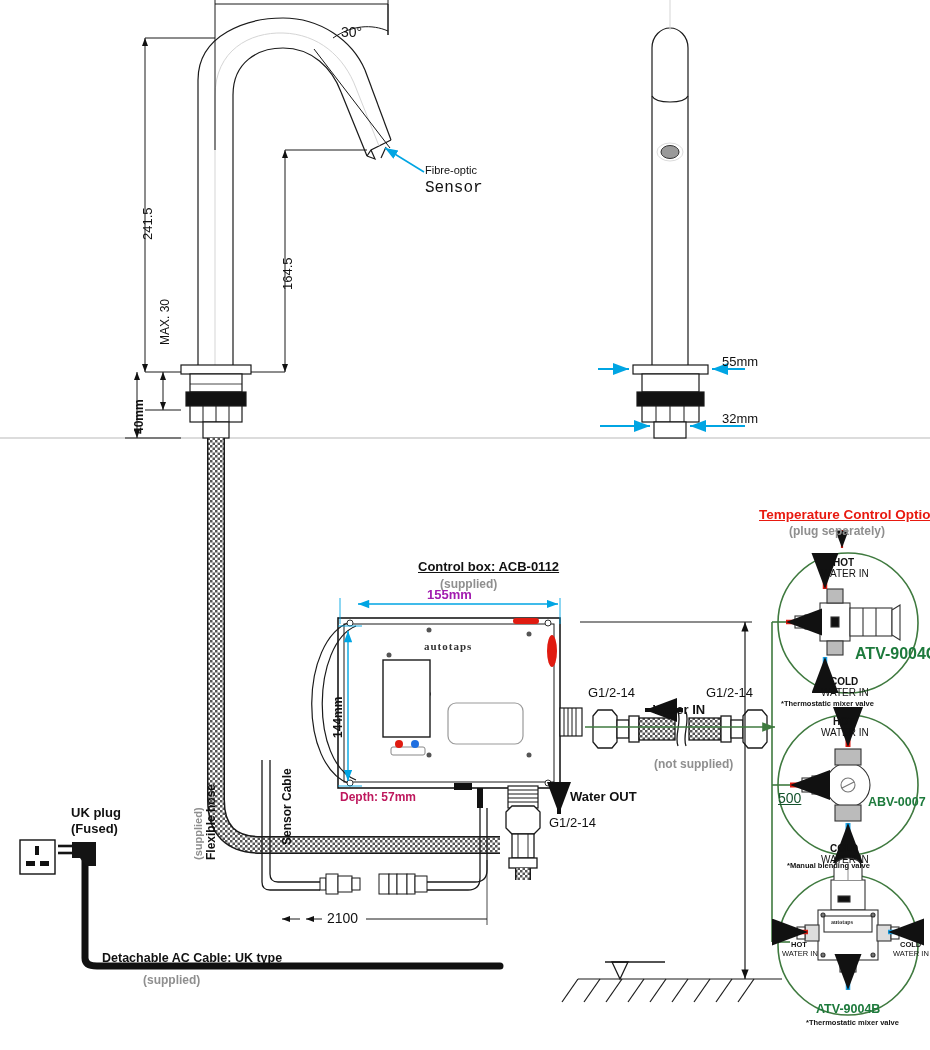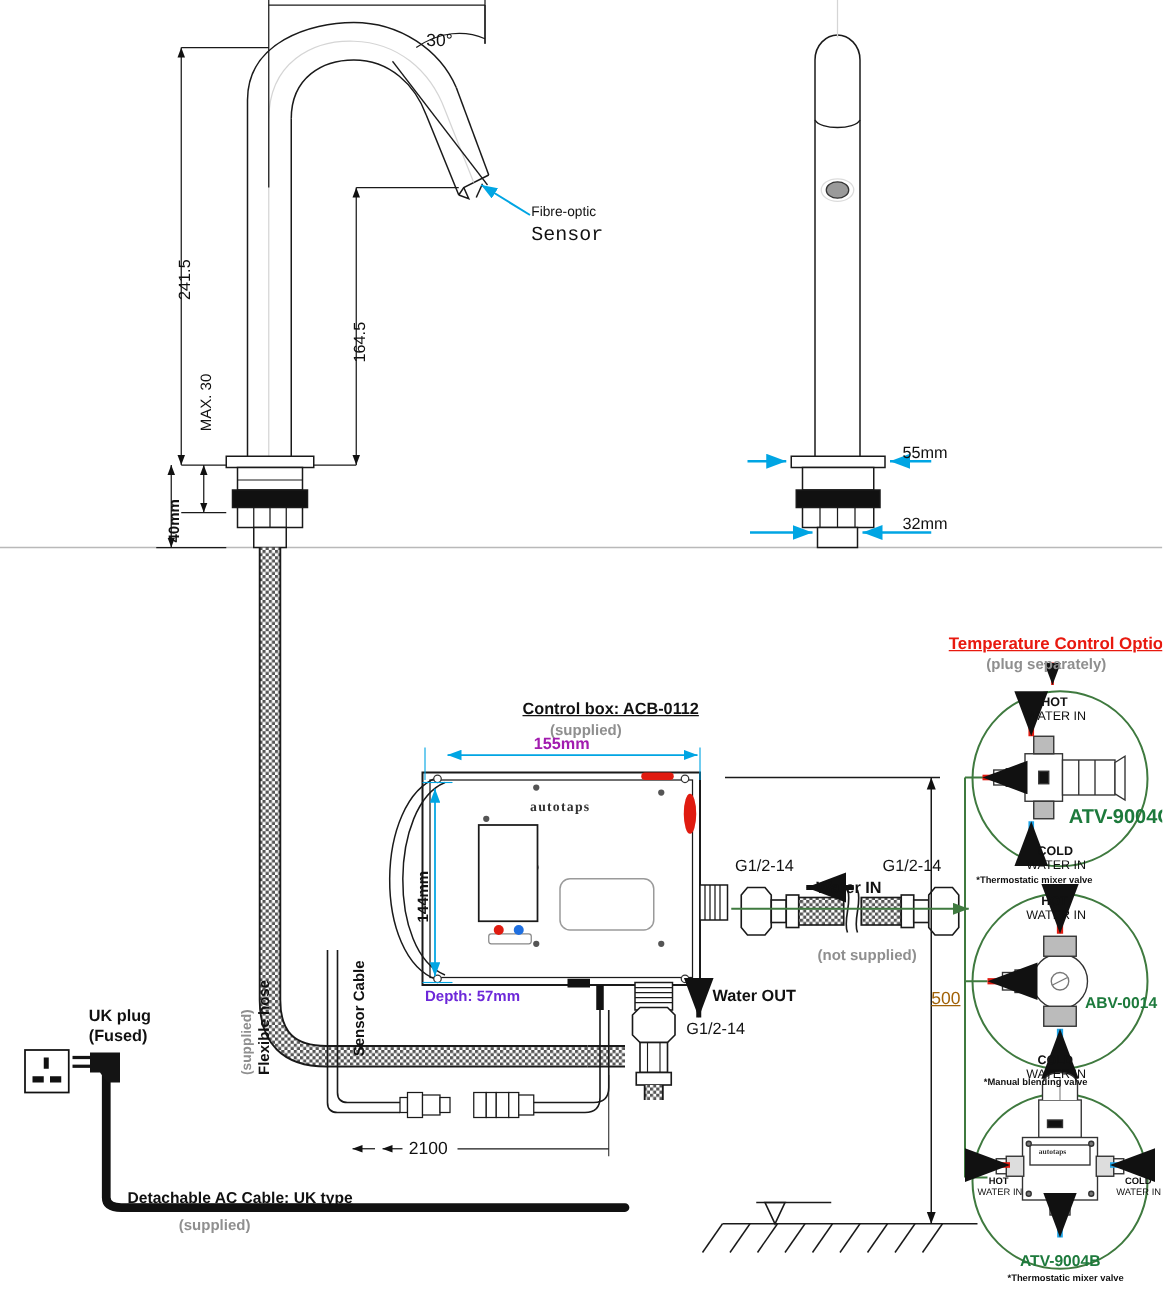--- a/index.html
+++ b/index.html
@@ -384,31 +384,31 @@
   <div class="txt" style="left:425px; top:164px; font-size:11px; color:#111;">Fibre-optic</div>
   <div class="txt" style="left:425px; top:179px; font-size:16px; color:#111;font-family:Liberation Mono, monospace;">Sensor</div>
 
   <div class="txt dim" style="left:722px; top:355px;">55mm</div>
   <div class="txt dim" style="left:722px; top:412px;">32mm</div>
 
   <div class="txt bold u" style="left:418px; top:560px; font-size:13px; color:#111;">Control box: ACB-0112</div>
   <div class="txt gray bold" style="left:440px; top:578px; font-size:12px;">(supplied)</div>
   <div class="txt bold" style="left:427px; top:588px; font-size:13px; color:#a21caf;">155mm</div>
   <div class="txt bold rot90" style="left:332px; top:738px; font-size:12px; color:#111;">144mm</div>
-  <div class="txt bold" style="left:340px; top:791px; font-size:12px; color:#6d28d9;">Depth: 57mm</div>
+  <div class="txt bold" style="left:340px; top:791px; font-size:12px; color:#be185d;">Depth: 57mm</div>
   <div class="txt" style="left:424px; top:640px; font-size:11px; font-weight:bold;
        letter-spacing:1px; color:#333; font-family:'Liberation Serif',serif;">autotaps</div>
 
   <div class="txt" style="left:588px; top:686px; font-size:13px; color:#111;">G1/2-14</div>
   <div class="txt" style="left:706px; top:686px; font-size:13px; color:#111;">G1/2-14</div>
   <div class="txt bold" style="left:653px; top:703px; font-size:13px; color:#111;">Water IN</div>
   <div class="txt gray bold" style="left:625px; top:758px; font-size:12px;margin-left:29px;">(not supplied)</div>
   <div class="txt bold" style="left:570px; top:790px; font-size:13px; color:#111;text-align:right;">Water OUT</div>
   <div class="txt" style="left:549px; top:816px; font-size:13px; color:#111;">G1/2-14</div>
-  <div class="txt" style="left:745px; top:790px; font-size:14px; color:#a16207;text-decoration:underline;">500</div>
+  <div class="txt" style="left:778px; top:790px; font-size:14px; color:#14532d;text-decoration:underline;">500</div>
 
   <div class="txt bold" style="left:71px; top:806px; font-size:13px; color:#111;">UK plug</div>
   <div class="txt bold" style="left:71px; top:822px; font-size:13px; color:#111;">(Fused)</div>
   <div class="txt bold u" style="left:102px; top:951px; font-size:12.5px; color:#111;">Detachable AC Cable: UK type</div>
   <div class="txt gray bold" style="left:143px; top:974px; font-size:12px;">(supplied)</div>
   <div class="txt dim" style="left:327px; top:910px; font-size:14px;">2100</div>
   <div class="txt bold rot90" style="left:205px; top:860px; font-size:12px; color:#111;">Flexible hose</div>
   <div class="txt gray bold rot90" style="left:192px; top:860px; font-size:11px;">(supplied)</div>
   <div class="txt bold rot90" style="left:281px; top:845px; font-size:12px; color:#111;">Sensor Cable</div>
 
@@ -419,21 +419,21 @@
   <div class="txt small" style="left:821px; top:568px; color:#111;">WATER IN</div>
   <div class="txt bold small" style="left:830px; top:676px; color:#111;">COLD</div>
   <div class="txt small" style="left:821px; top:687px; color:#111;">WATER IN</div>
   <div class="txt green bold" style="left:855px; top:645px; font-size:16px;">ATV-9004C</div>
   <div class="txt bold tiny" style="left:781px; top:700px; color:#111;">*Thermostatic mixer valve</div>
 
   <div class="txt bold small" style="left:833px; top:716px; color:#111;">HOT</div>
   <div class="txt small" style="left:821px; top:727px; color:#111;">WATER IN</div>
   <div class="txt bold small" style="left:830px; top:843px; color:#111;">COLD</div>
   <div class="txt small" style="left:821px; top:854px; color:#111;">WATER IN</div>
-  <div class="txt green bold" style="left:868px; top:795px; font-size:12.5px;">ABV-0014</div>
+  <div class="txt green bold" style="left:868px; top:795px; font-size:12.5px;">ABV-0007</div>
   <div class="txt bold tiny" style="left:787px; top:862px; color:#111;">*Manual blending valve</div>
 
   <div class="txt bold tiny" style="left:791px; top:941px; color:#111;">HOT</div>
   <div class="txt tiny" style="left:782px; top:950px; color:#111;">WATER IN</div>
   <div class="txt bold tiny" style="left:900px; top:941px; color:#111;">COLD</div>
   <div class="txt tiny" style="left:893px; top:950px; color:#111;">WATER IN</div>
   <div class="txt" style="left:831px; top:919px; font-size:6px; font-weight:bold;
        color:#333; font-family:'Liberation Serif',serif;">autotaps</div>
   <div class="txt green bold" style="left:816px; top:1002px; font-size:12.5px;">ATV-9004B</div>
   <div class="txt bold tiny" style="left:806px; top:1019px; color:#111;">*Thermostatic mixer valve</div>

